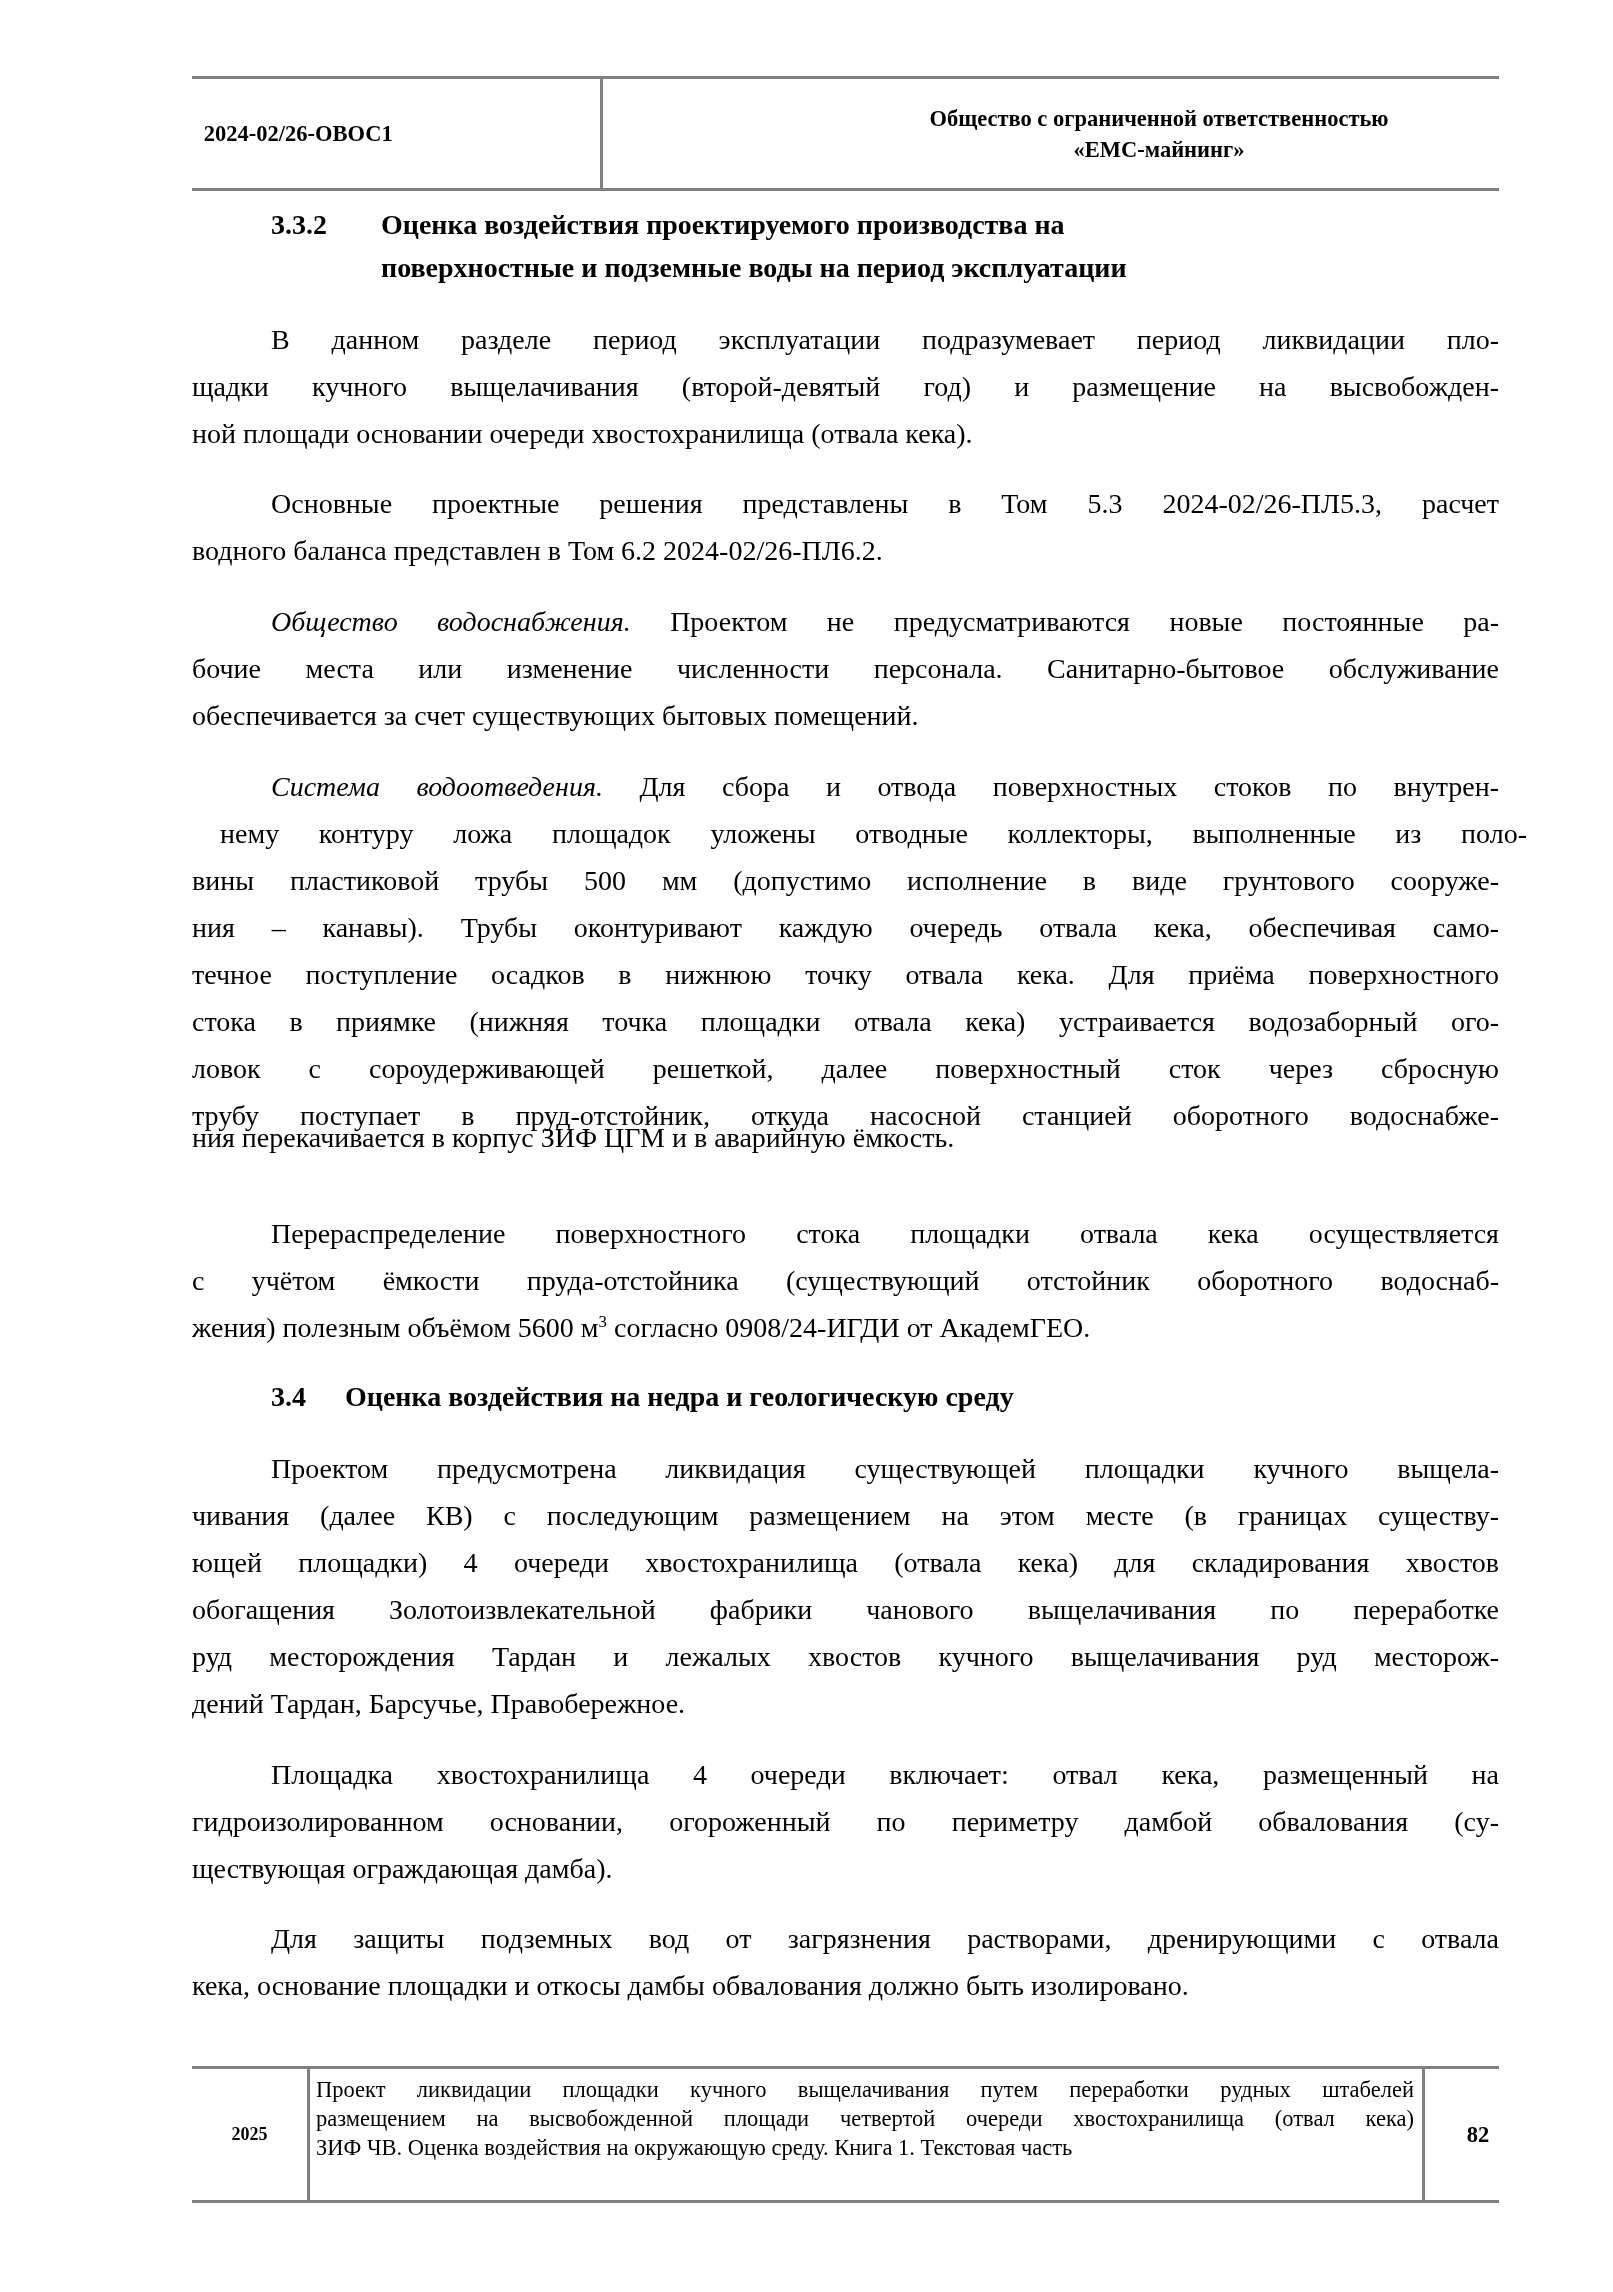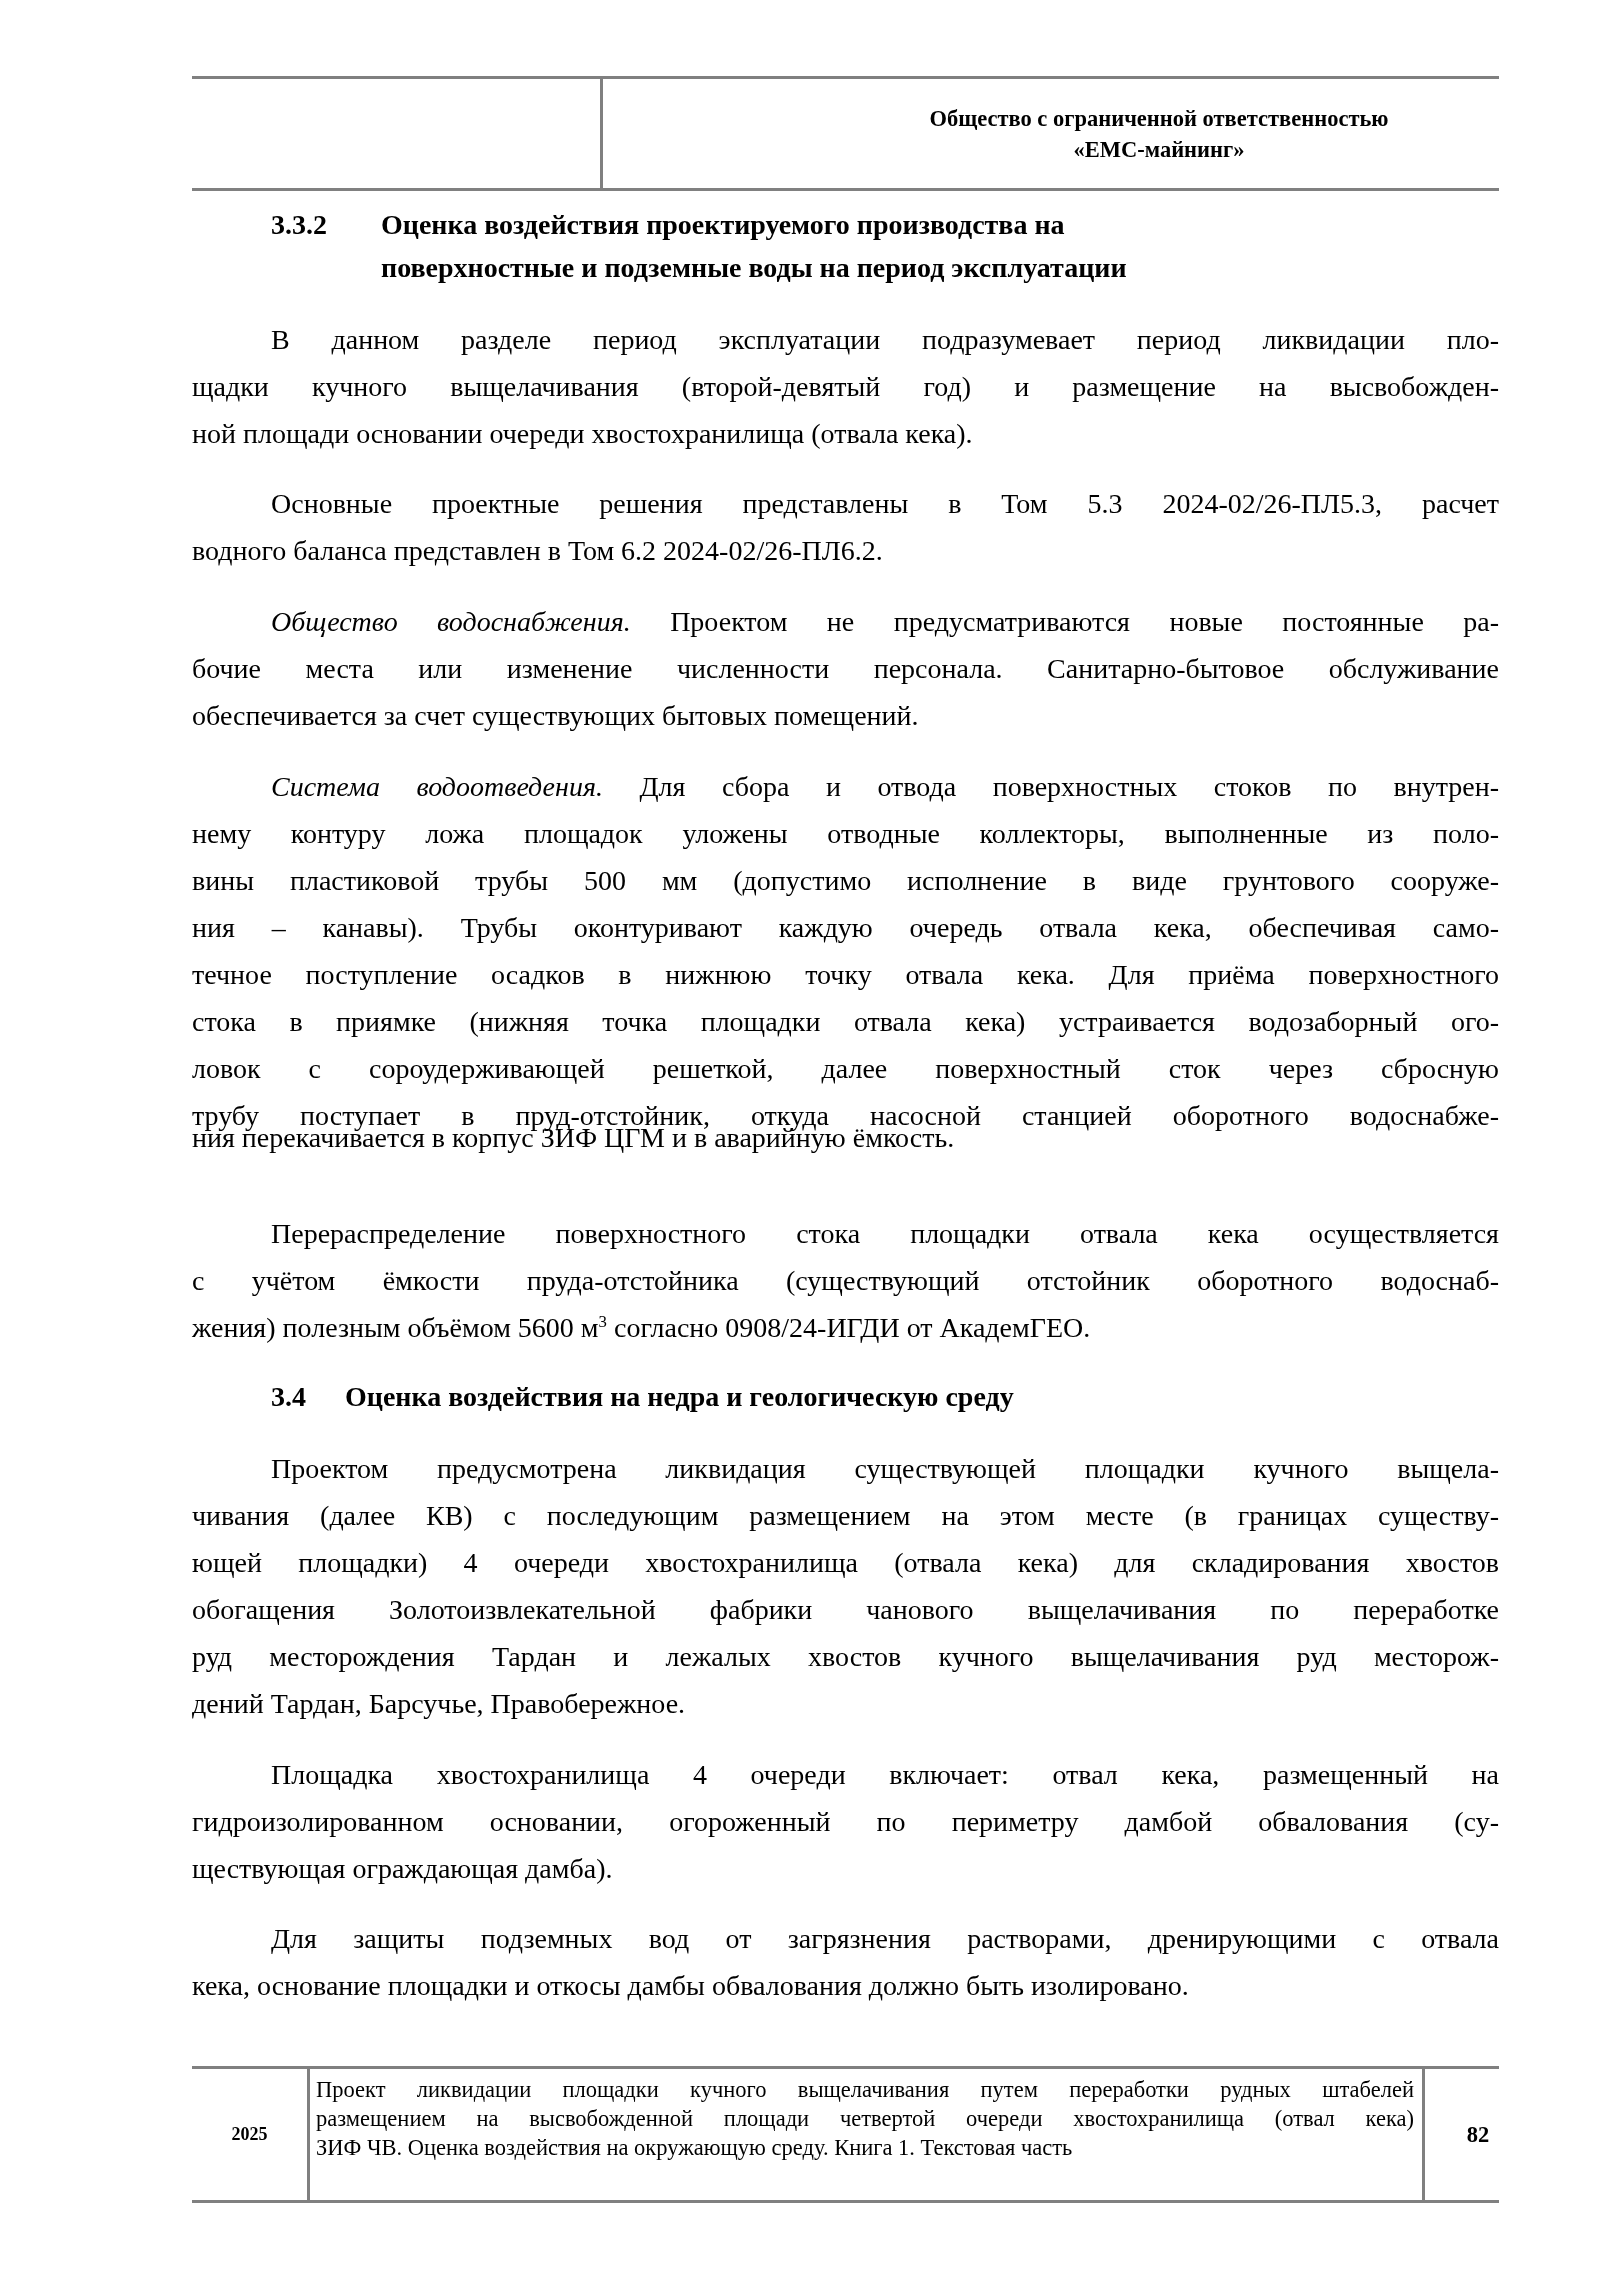--- a/index.html
+++ b/index.html
@@ -33,20 +33,21 @@
   .ftr-text { position: absolute; left: 124px; width: 1098px; top: 5.9px; font-size: 22.5px; line-height: 29px; }
   .ftr-text div { text-align: justify; text-align-last: justify; white-space: nowrap; height: 29px; }
   .ftr-text div.last { text-align-last: left; }
   .ftr-page { position: absolute; left: 1233px; right: 0; top: 0; height: 100%; display: flex; align-items: center;
               justify-content: center; font-weight: bold; font-size: 22.5px; padding-left: 32px; }
 </style>
 </head>
 <body>
 
 <div class="hdr">
+  <div class="hdr-code">2024-02/26-ОВОС1</div>
   <div class="hdr-div"></div>
   <div class="hdr-org">
     <div>Общество с ограниченной ответственностью</div>
     <div>«ЕМС-майнинг»</div>
   </div>
 </div>
 
 <div class="h" style="left:271px; top:203px;">3.3.2</div>
 <div class="h" style="left:381px; top:203px;">Оценка воздействия проектируемого производства на</div>
 <div class="h" style="left:381px; top:246px;">поверхностные и подземные воды на период эксплуатации</div>
@@ -56,21 +57,21 @@
 <div class="line last" style="top:410px;">ной площади основании очереди хвостохранилища (отвала кека).</div>
 
 <div class="line ind" style="top:480px;">Основные проектные решения представлены в Том 5.3 2024-02/26-ПЛ5.3, расчет</div>
 <div class="line last" style="top:527px;">водного баланса представлен в Том 6.2 2024-02/26-ПЛ6.2.</div>
 
 <div class="line ind" style="top:598px;"><span class="it">Общество водоснабжения.</span><span> Проектом не предусматриваются новые постоянные ра-</span></div>
 <div class="line" style="top:645px;">бочие места или изменение численности персонала. Санитарно-бытовое обслуживание</div>
 <div class="line last" style="top:692px;">обеспечивается за счет существующих бытовых помещений.</div>
 
 <div class="line ind" style="top:763px;"><span class="it">Система водоотведения.</span><span> Для сбора и отвода поверхностных стоков по внутрен-</span></div>
-<div class="line" style="top:810px;">нему контуру ложа площадок уложены отводные коллекторы, выполненные из поло-</div>
+<div class="line" style="top:810px;margin-left:28px;">нему контуру ложа площадок уложены отводные коллекторы, выполненные из поло-</div>
 <div class="line" style="top:857px;">вины пластиковой трубы 500 мм (допустимо исполнение в виде грунтового сооруже-</div>
 <div class="line" style="top:904px;">ния – канавы). Трубы оконтуривают каждую очередь отвала кека, обеспечивая само-</div>
 <div class="line" style="top:951px;">течное поступление осадков в нижнюю точку отвала кека. Для приёма поверхностного</div>
 <div class="line" style="top:998px;">стока в приямке (нижняя точка площадки отвала кека) устраивается водозаборный ого-</div>
 <div class="line" style="top:1045px;">ловок с сороудерживающей решеткой, далее поверхностный сток через сбросную</div>
 <div class="line" style="top:1092px;">трубу поступает в пруд-отстойник, откуда насосной станцией оборотного водоснабже-</div>
 <div class="line last" style="top:1114px;">ния перекачивается в корпус ЗИФ ЦГМ и в аварийную ёмкость.</div>
 
 <div class="line ind" style="top:1210px;">Перераспределение поверхностного стока площадки отвала кека осуществляется</div>
 <div class="line" style="top:1257px;">с учётом ёмкости пруда-отстойника (существующий отстойник оборотного водоснаб-</div>

